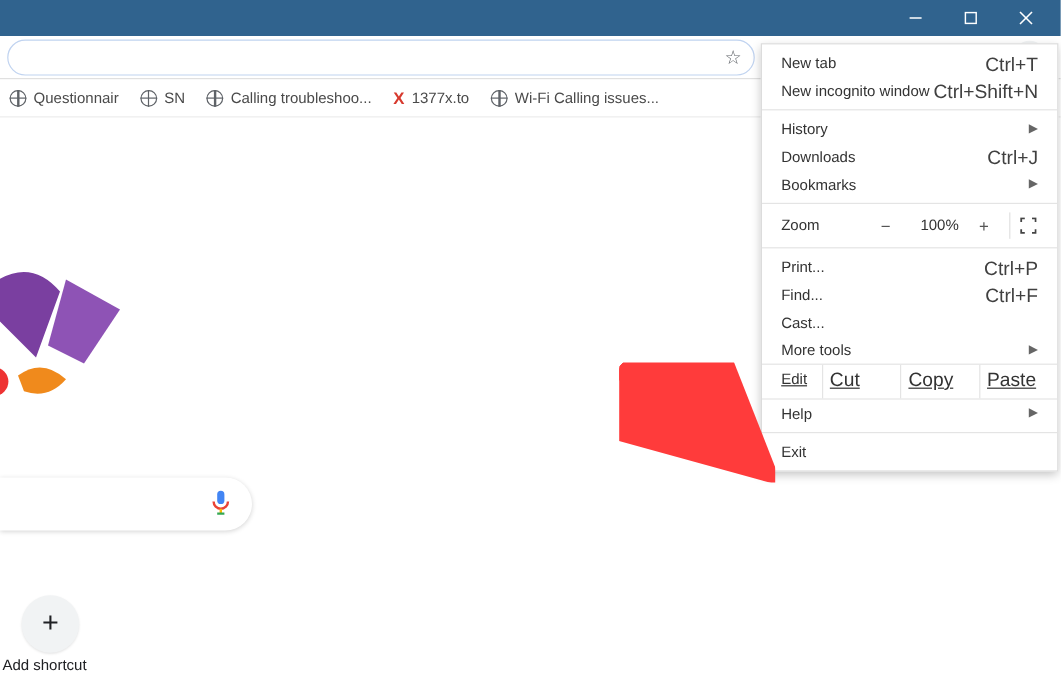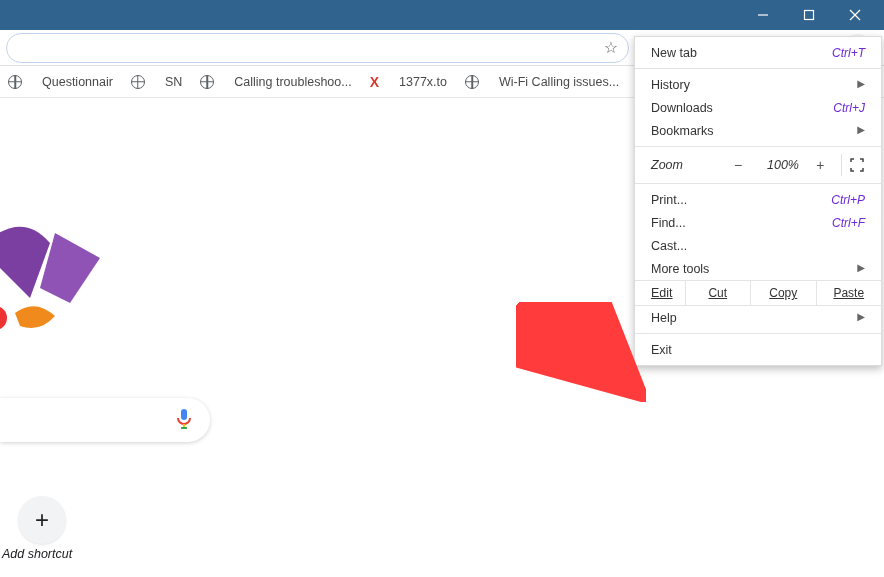--- a/index.html
+++ b/index.html
@@ -81,21 +81,21 @@
   .bookmarks {
     height: 32px;
     border-bottom: 1px solid #e8e8e8;
     display: flex;
     align-items: center;
     padding-left: 8px;
     gap: 18px;
     font-size: 12.5px;
     color: #4a4a4a;
   }
-  .bm-item { display:flex; align-items:center; gap:20px;justify-content:space-between; }
+  .bm-item { display:flex; align-items:center; gap:6px;justify-content:space-between; }
   .globe {
     width:14px; height:14px; border:1.5px solid #5f6368; border-radius:50%;
     position:relative; display:inline-block;
   }
   .globe::before { content:""; position:absolute; left:50%; top:-1px; bottom:-1px; width:1.5px; background:#5f6368; transform:translateX(-50%);}
   .globe::after { content:""; position:absolute; top:50%; left:-1px; right:-1px; height:1.5px; background:#5f6368; transform:translateY(-50%);}
   .x-icon { color:#d73a2e; font-weight:bold; font-size:14px; }
   
   .content {
     position: relative;
@@ -123,21 +123,21 @@
   .add-shortcut-btn {
     position:absolute; left:18px; top:398px;
     width:48px; height:48px; border-radius:50%;
     background:#f1f3f4;
     display:flex; align-items:center; justify-content:center;
     font-size:24px; color:#202124;
     box-shadow: 0 1px 2px rgba(0,0,0,0.1);
   }
   .add-shortcut-label {
     position:absolute; left:2px; top:449px;
-    font-size:12.5px; color:#202124;font-style:italic;
+    font-size:12.5px; color:#202124;
   }
   
   .menu {
     position:absolute;
     top: 36px;
     right: 2px;
     width: 248px;
     background:#fff;
     border:1px solid #dcdcdc;
     box-shadow: 0 3px 8px rgba(0,0,0,0.25);
@@ -149,46 +149,46 @@
     justify-content: space-between;
     padding: 5px 16px;
     font-size:12.5px;
     color:#333;
     height: 23px;
     position:relative;
   }
   .menu-item .arr {
     font-size:10px; color:#666;
   }
-  .menu-item .shortcut { color:#6d28d9; font-size:12px;font-style:italic;}
+  .menu-item .shortcut { color:#404040; font-size:16px;}
   .menu-sep { height:1px; background:#e4e4e4; margin:4px 0;}
   .zoom-row {
     display:flex; align-items:center; padding:3px 10px 3px 16px;
-    font-size:12.5px; gap:10px; height:28px;font-style:italic;
+    font-size:12.5px; gap:10px; height:28px;
   }
   .zoom-btn {
     width:22px; text-align:center; color:#555; font-size:14px;
   }
   .zoom-val { width:40px; text-align:right; }
   .fullscreen {
     margin-left:auto; width:30px; height:22px;
     border-left:1px solid #e0e0e0;
     display:flex; align-items:center; justify-content:center;
   }
   .edit-row {
     display:flex; padding:0; font-size:12.5px;
     border-top:1px solid #e4e4e4;
     border-bottom:1px solid #e4e4e4;
     text-decoration:underline;
   }
   .edit-label { padding:5px 12px 5px 16px; }
   .edit-actions { flex:1; display:flex;}
   .edit-btn {
-    flex:1; text-align:center; padding:5px 6px;
-    border-left:1px solid #e4e4e4; font-size:12px;
+    flex:1; text-align:left; padding:5px 6px;
+    border-left:1px solid #e4e4e4; font-size:16px;
   }
   .highlight-box {
     position:absolute;
     left:-21px;
     width: calc(100% + 21px);
     border: 3px solid #ff3b3b;
     pointer-events:none;
     height: 46px;
     top: -10px;
   }
@@ -309,20 +309,24 @@
   <div class="add-shortcut-btn">
     <span>+</span>
   </div>
   <div class="add-shortcut-label">Add shortcut</div>
 </div>
 
 <div class="menu">
   <div class="menu-item">
     <span>New tab</span>
     <span class="shortcut">Ctrl+T</span>
+  </div>
+  <div class="menu-item">
+    <span>New incognito window</span>
+    <span class="shortcut">Ctrl+Shift+N</span>
   </div>
   <div class="menu-sep"></div>
   <div class="menu-item">
     <span>History</span>
     <span class="arr">▶</span>
   </div>
   <div class="menu-item">
     <span>Downloads</span>
     <span class="shortcut">Ctrl+J</span>
   </div>

